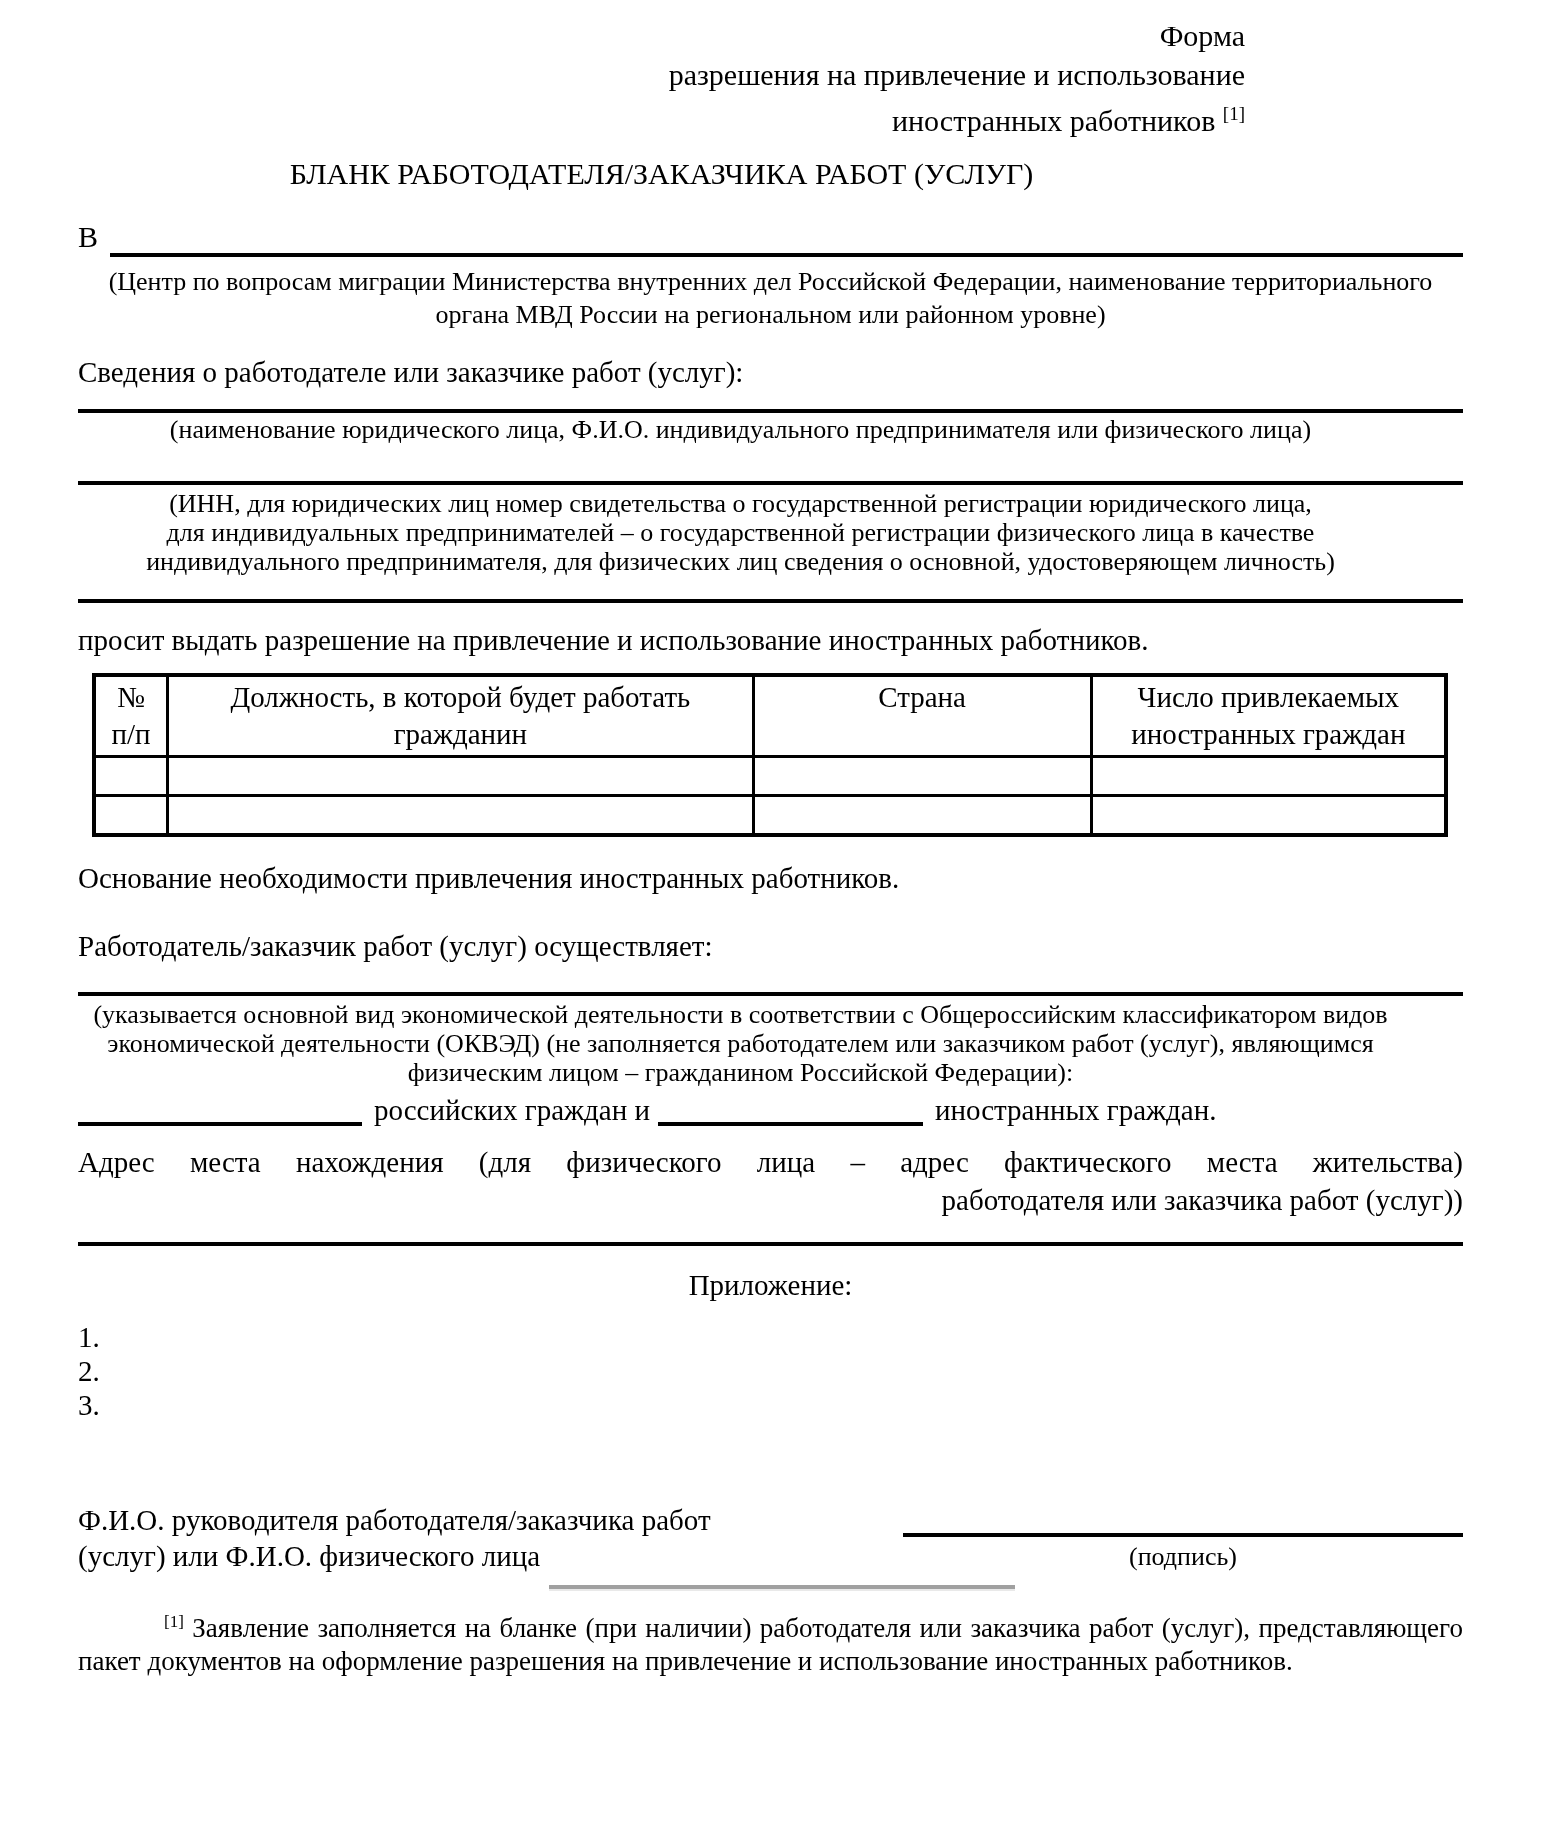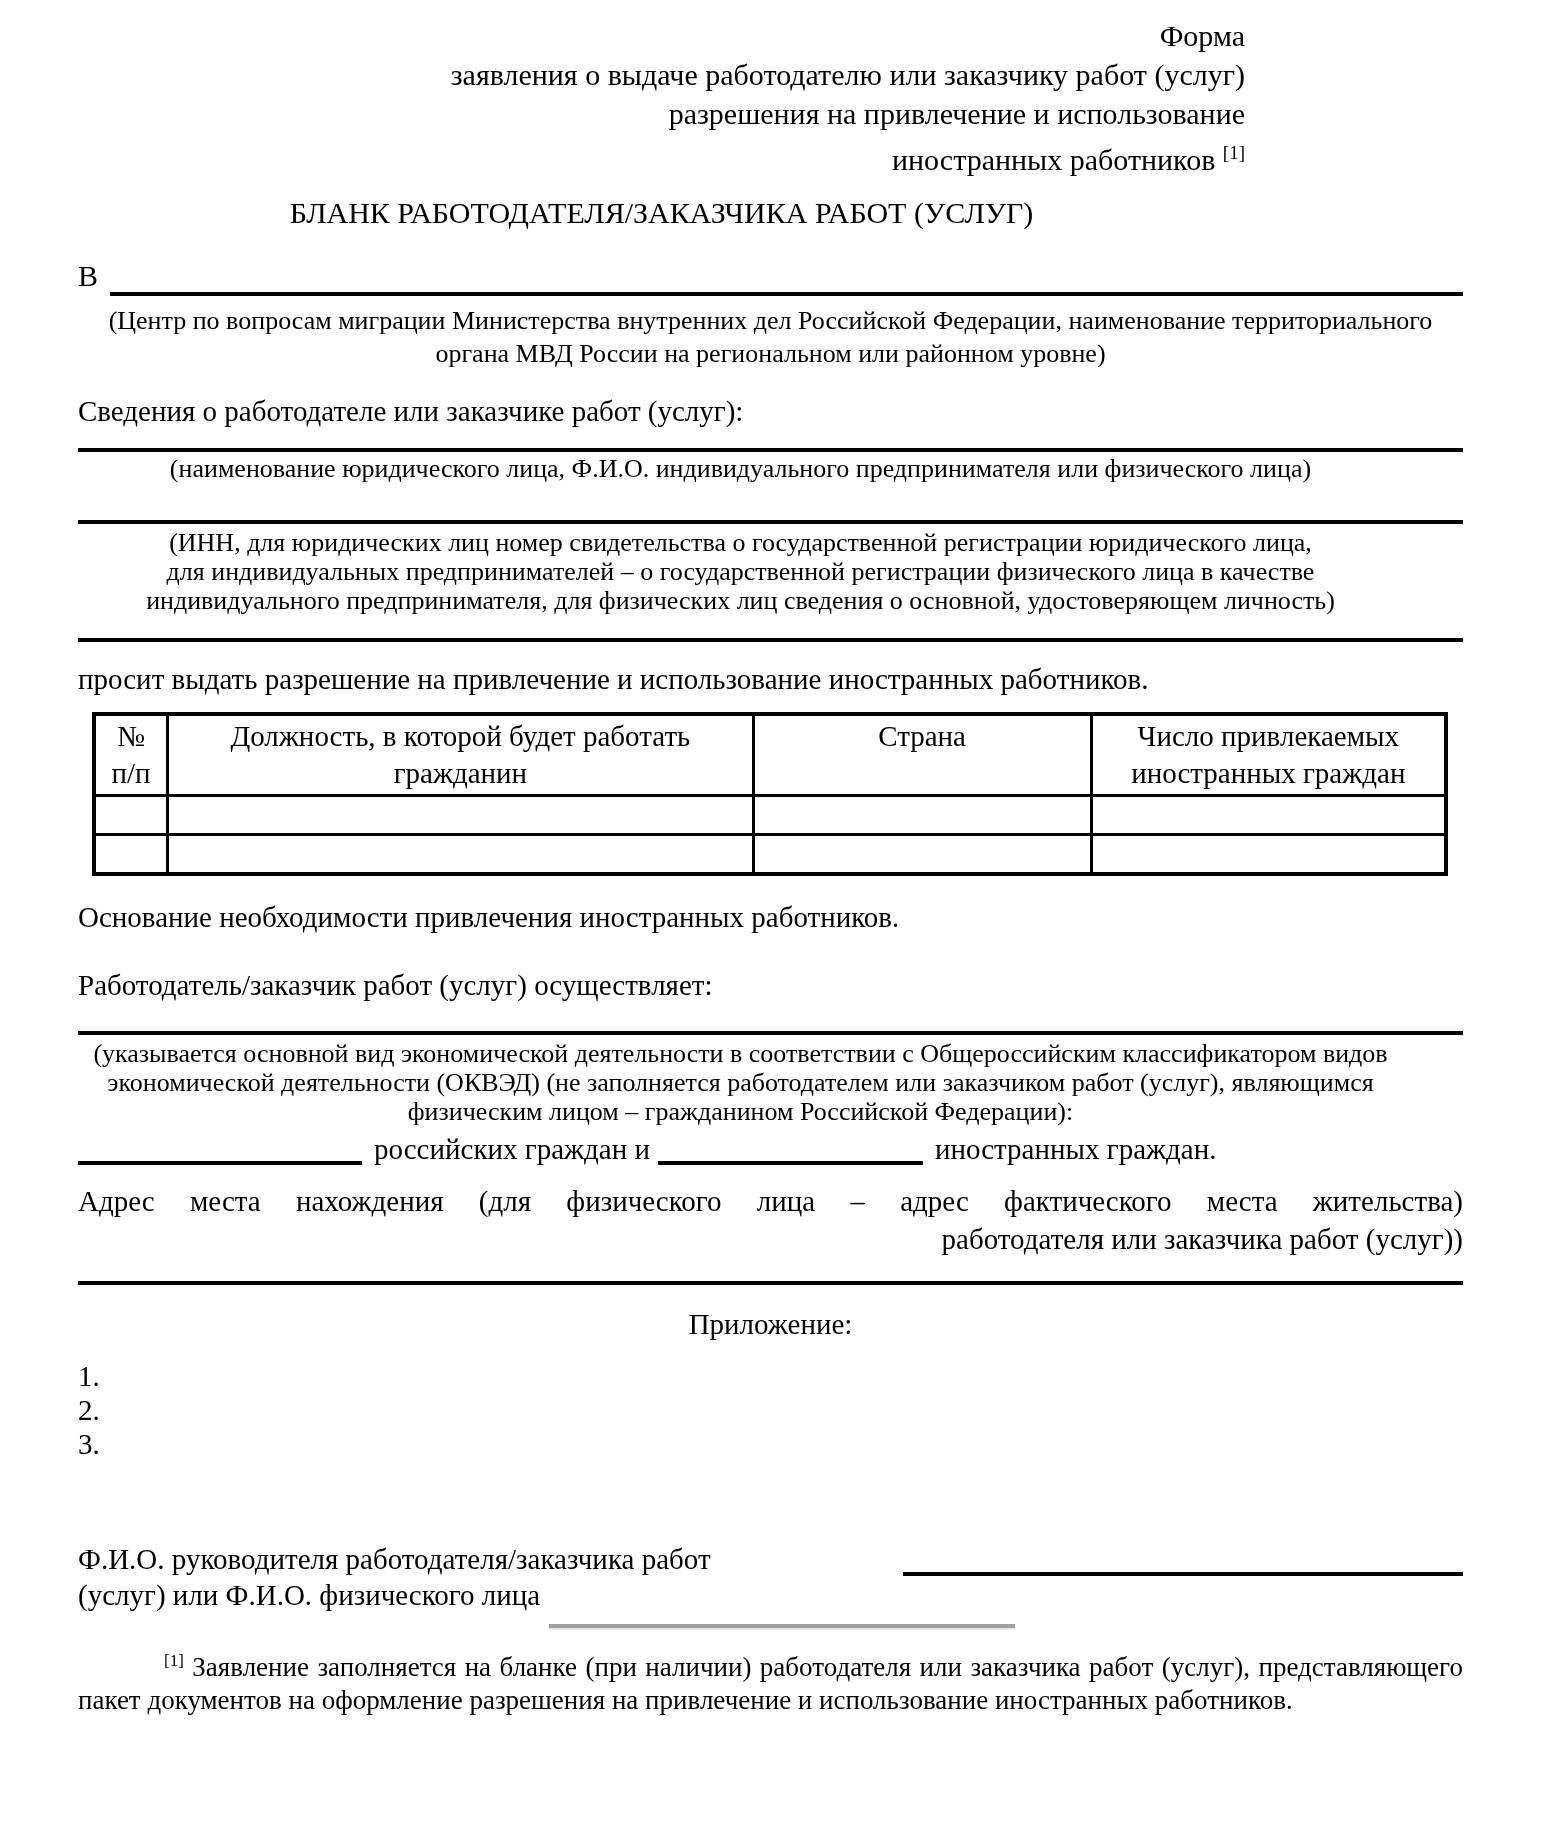--- a/index.html
+++ b/index.html
@@ -82,21 +82,20 @@
   .footnote .fn-l1 { text-indent:86px; text-align:justify; text-align-last:justify; }
   .footnote sup { font-size:17px; }
 </style>
 </head>
 <body>
 
 <div class="page">
 
   <div class="title-block">
     <div>Форма</div>
-    <div>заявления о выдаче работодателю или заказчику работ (услуг)</div>
     <div>разрешения на привлечение и использование</div>
     <div><span>иностранных работников</span> <sup>[1]</sup></div>
   </div>
   <div class="blank-title">БЛАНК РАБОТОДАТЕЛЯ/ЗАКАЗЧИКА РАБОТ (УСЛУГ)</div>
 
   <div class="addressee-row">
     <span class="prefix">В</span>
     <div class="line"></div>
   </div>
   <div class="caption addressee-caption">
@@ -188,20 +187,21 @@
     <div>3.</div>
   </div>
 
   <div class="signature-block">
     <div class="sig-labels">
       <div>Ф.И.О. руководителя работодателя/заказчика работ</div>
       <div>(услуг) или Ф.И.О. физического лица</div>
     </div>
     <div class="sig-right">
       <div class="sig-line"></div>
+      <div class="sig-caption">(подпись)</div>
     </div>
   </div>
 
   <div class="footnote-sep"></div>
   <div class="footnote">
     <div class="fn-l1"><sup>[1]</sup> <span>Заявление заполняется на бланке (при наличии) работодателя или заказчика работ (услуг), представляющего</span></div>
     <div>пакет документов на оформление разрешения на привлечение и использование иностранных работников.</div>
   </div>
 
 </div>

